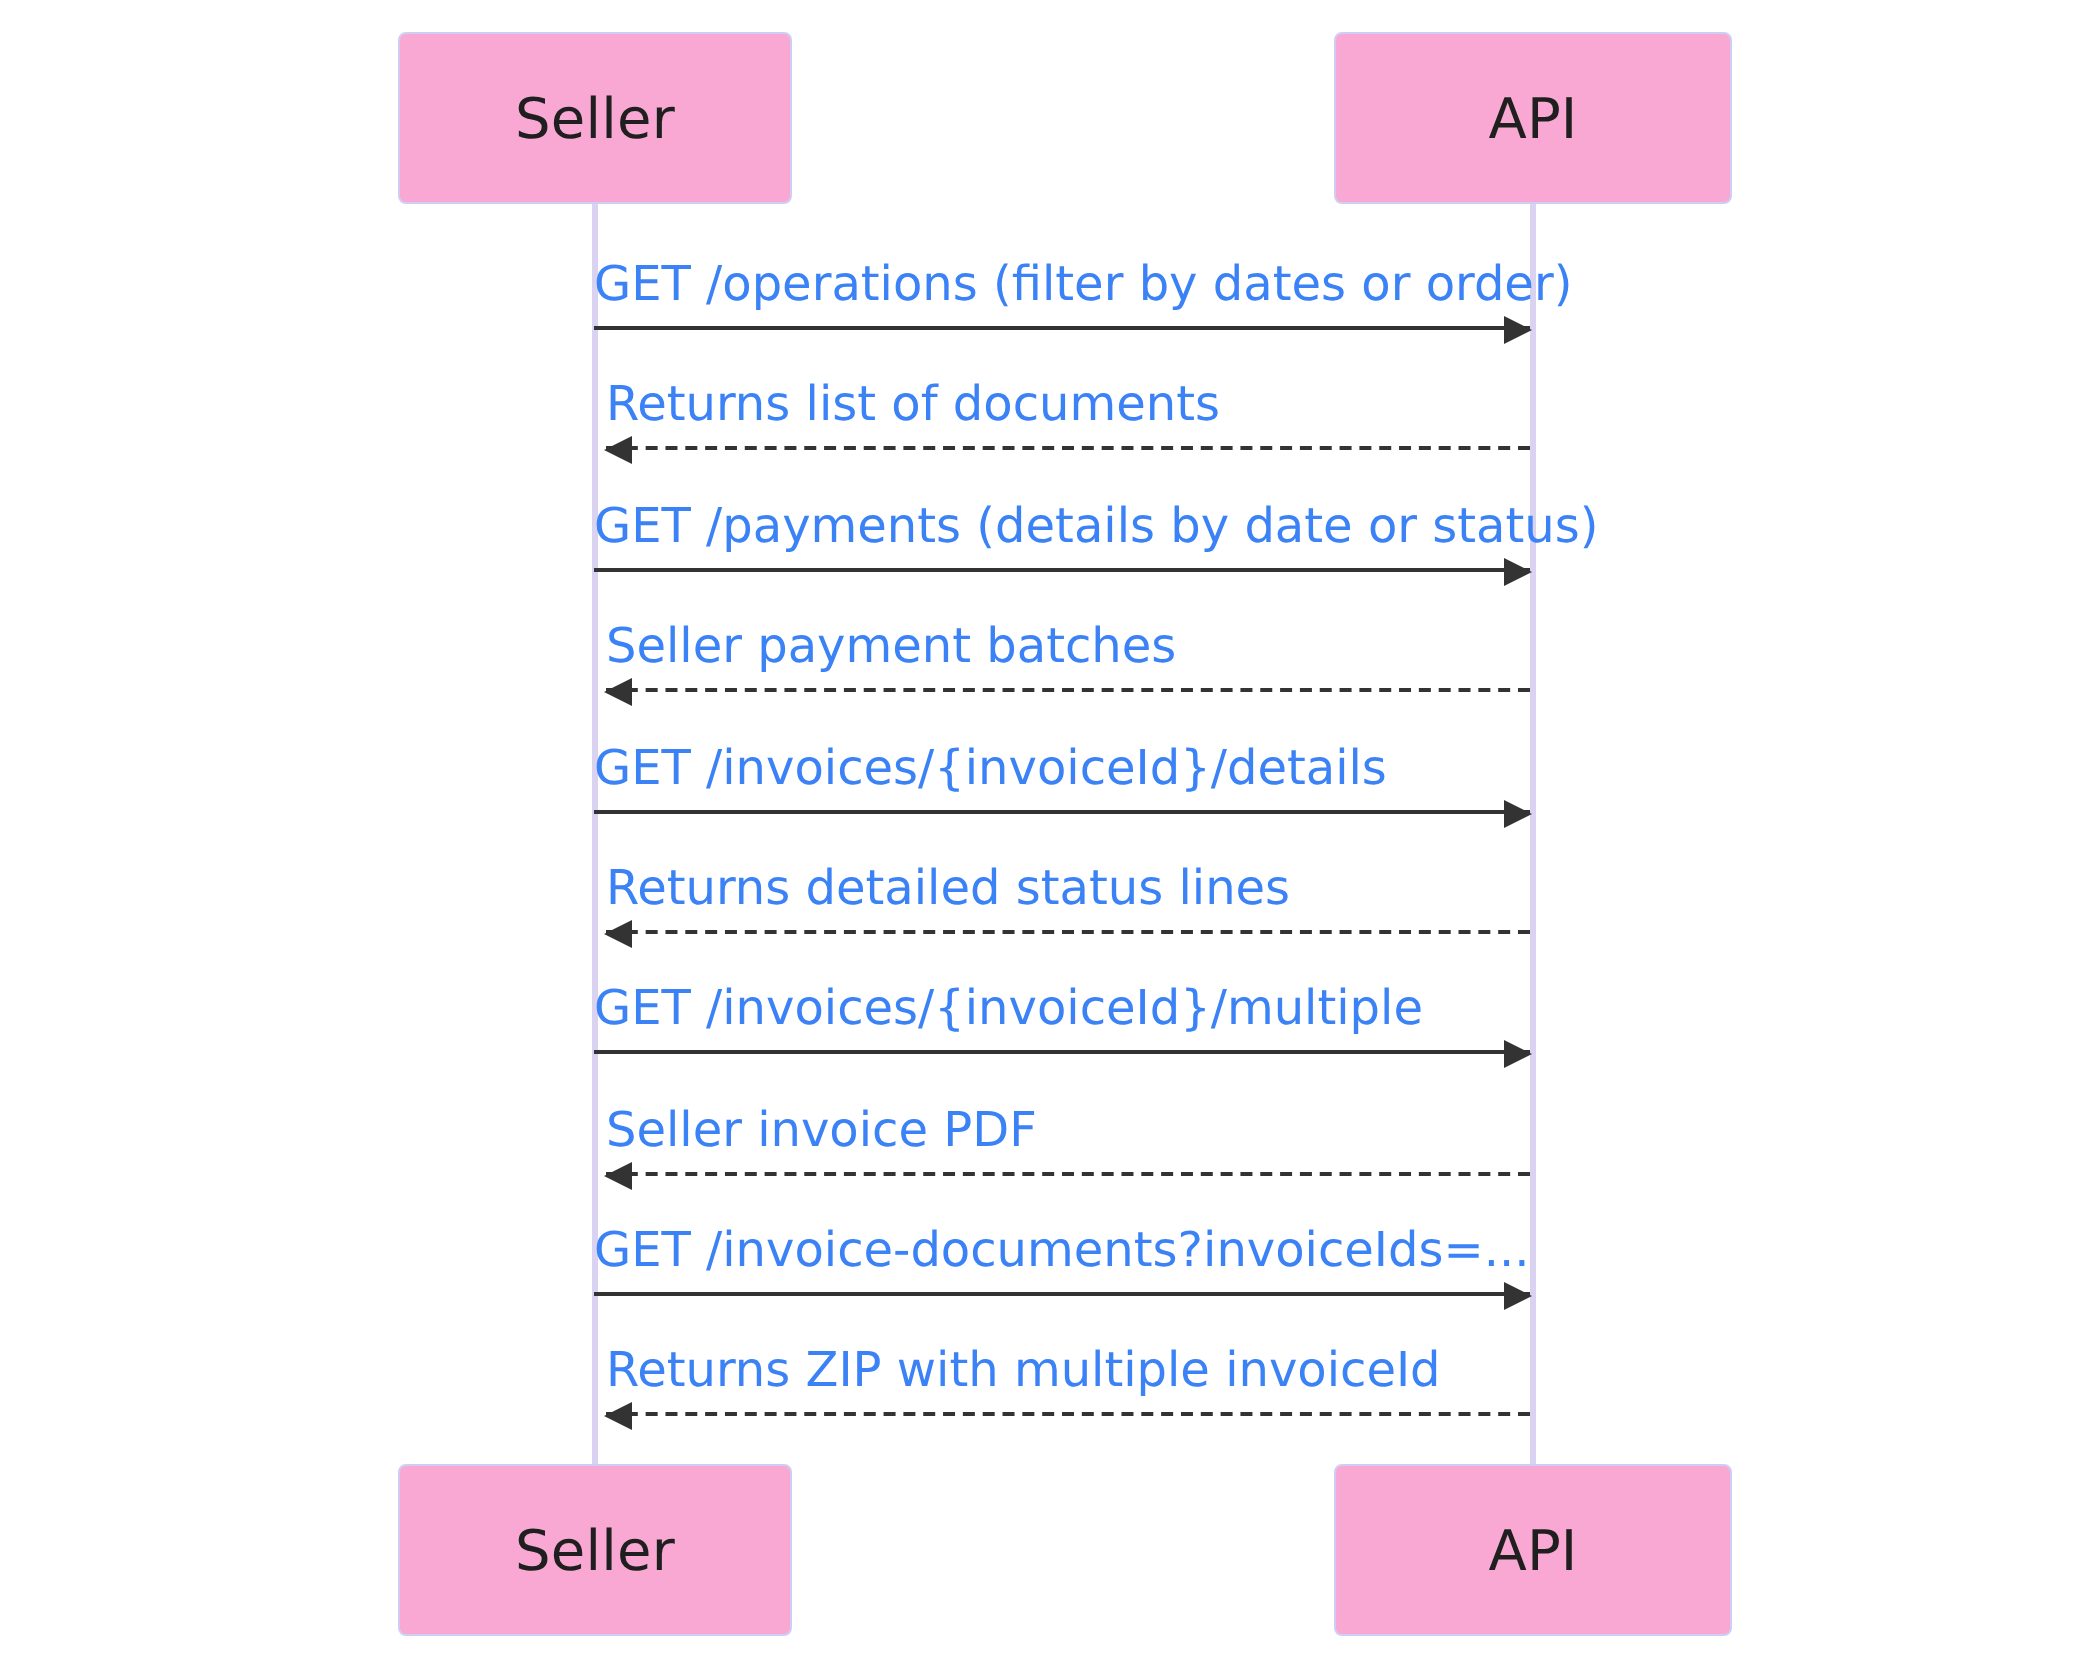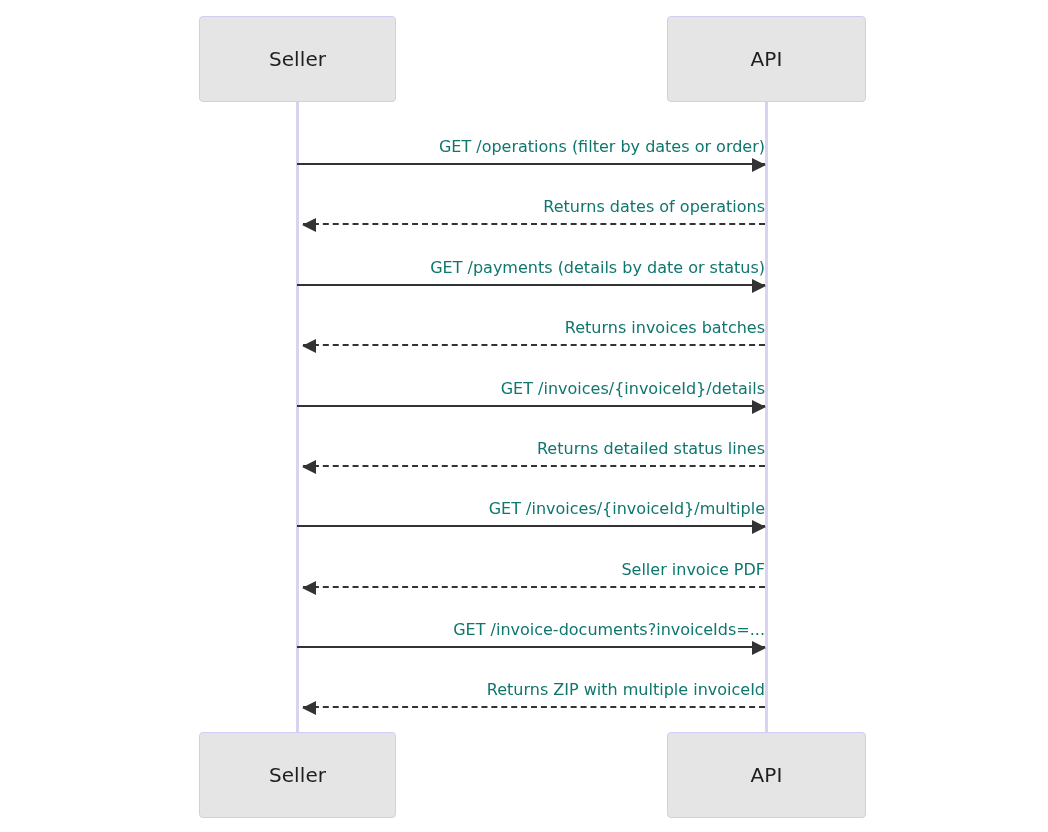--- a/index.html
+++ b/index.html
@@ -22,27 +22,27 @@
   .lifeline {
     position: absolute;
     width: 3px;
     background: #d9d2f0;
     top: 102px;
     height: 630px;
   }
   .actor-box {
     position: absolute;
     box-sizing: border-box;
-    background: #e5e5e5;
+    background: #f9a8d4;
     border: 1px solid #cfcdf4;
     border-radius: 4px;
     display: flex;
     align-items: center;
     justify-content: center;
-    font-size: 20px;
+    font-size: 28px;
     color: #1f1f1f;
     font-family: "DejaVu Sans", "Liberation Sans", sans-serif;
     letter-spacing: 0.1px;
   }
   .msg {
     position: absolute;
     height: 0;
   }
   .msg-line {
     position: absolute;
@@ -51,23 +51,23 @@
     height: 0;
     border-top: 2px solid #333333;
   }
   .msg-line.dashed {
     border-top: 2px dashed #333333;
   }
   .msg-label {
     position: absolute;
     bottom: 7px;
     width: 100%;
-    text-align: right;
-    font-size: 16px;
-    color: #0f766e;
+    text-align: left;
+    font-size: 24px;
+    color: #3b82f6;
     white-space: nowrap;
     font-family: "DejaVu Sans", "Liberation Sans", sans-serif;
   }
   .arrowhead {
     position: absolute;
     width: 0;
     height: 0;
     top: -7px;
   }
   .arrowhead.right {
@@ -102,35 +102,35 @@
     <div class="msg-line" style="width:468px;">
       <div class="arrowhead right"></div>
     </div>
     <div class="msg-label">GET /operations (filter by dates or order)</div>
   </div>
 
   <div class="msg" style="left:303px; top:223px; width:462px;">
     <div class="msg-line dashed" style="width:462px;">
       <div class="arrowhead left"></div>
     </div>
-    <div class="msg-label">Returns dates of operations</div>
+    <div class="msg-label">Returns list of documents</div>
   </div>
 
   <div class="msg" style="left:297px; top:284px; width:468px;">
     <div class="msg-line" style="width:468px;">
       <div class="arrowhead right"></div>
     </div>
     <div class="msg-label">GET /payments (details by date or status)</div>
   </div>
 
   <div class="msg" style="left:303px; top:344px; width:462px;">
     <div class="msg-line dashed" style="width:462px;">
       <div class="arrowhead left"></div>
     </div>
-    <div class="msg-label">Returns invoices batches</div>
+    <div class="msg-label">Seller payment batches</div>
   </div>
 
   <div class="msg" style="left:297px; top:405px; width:468px;">
     <div class="msg-line" style="width:468px;">
       <div class="arrowhead right"></div>
     </div>
     <div class="msg-label">GET /invoices/{invoiceId}/details</div>
   </div>
 
   <div class="msg" style="left:303px; top:465px; width:462px;">

